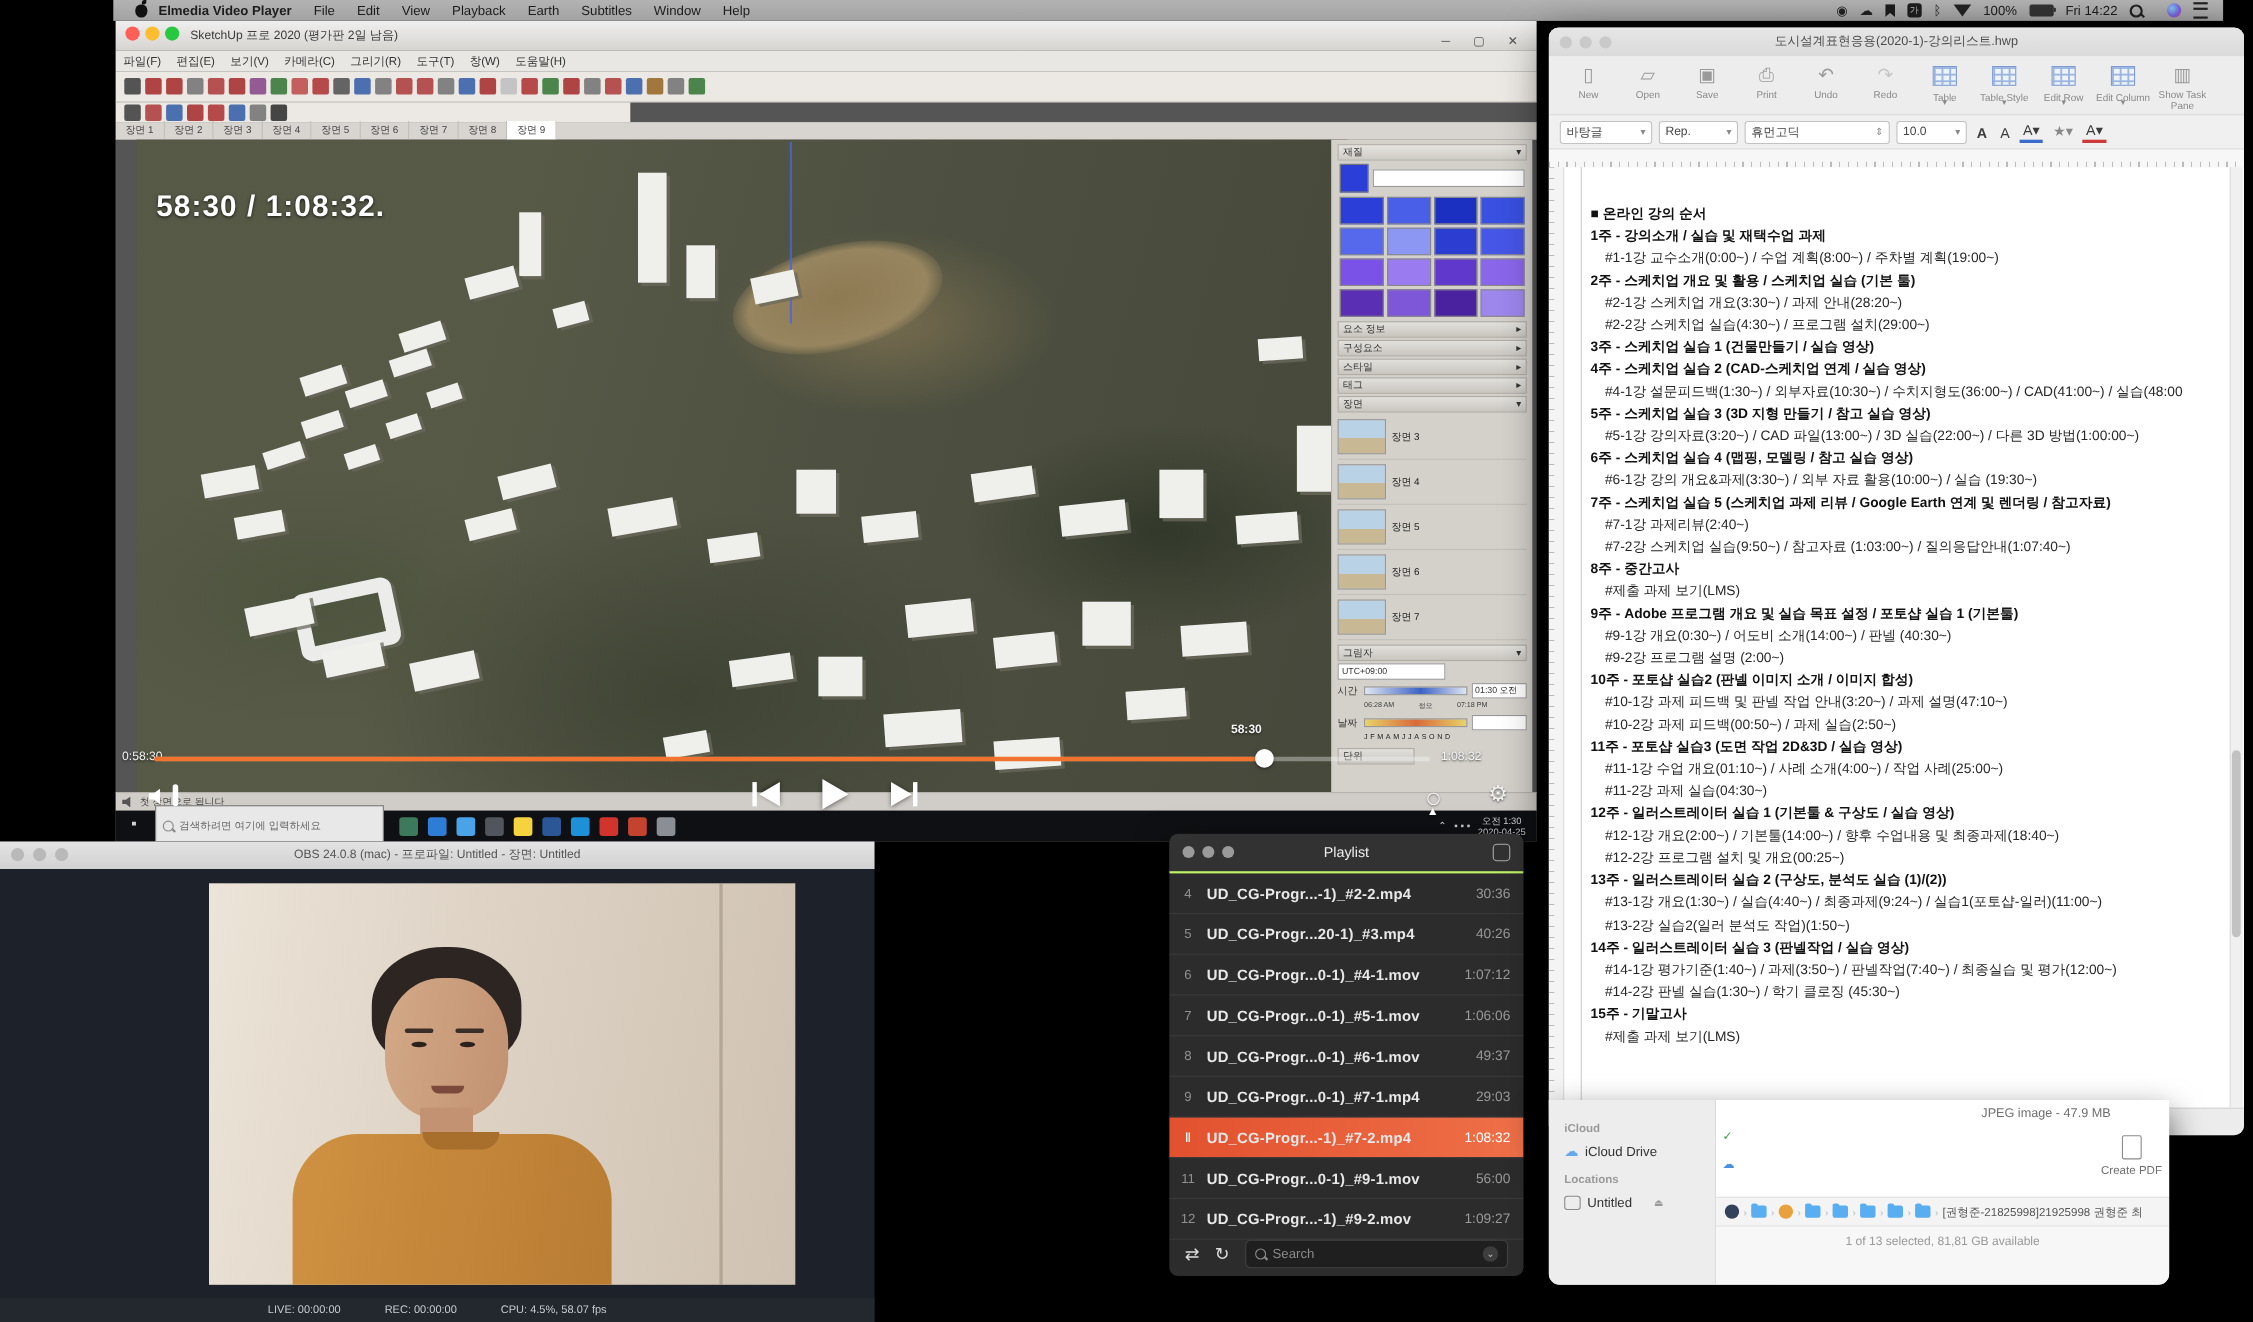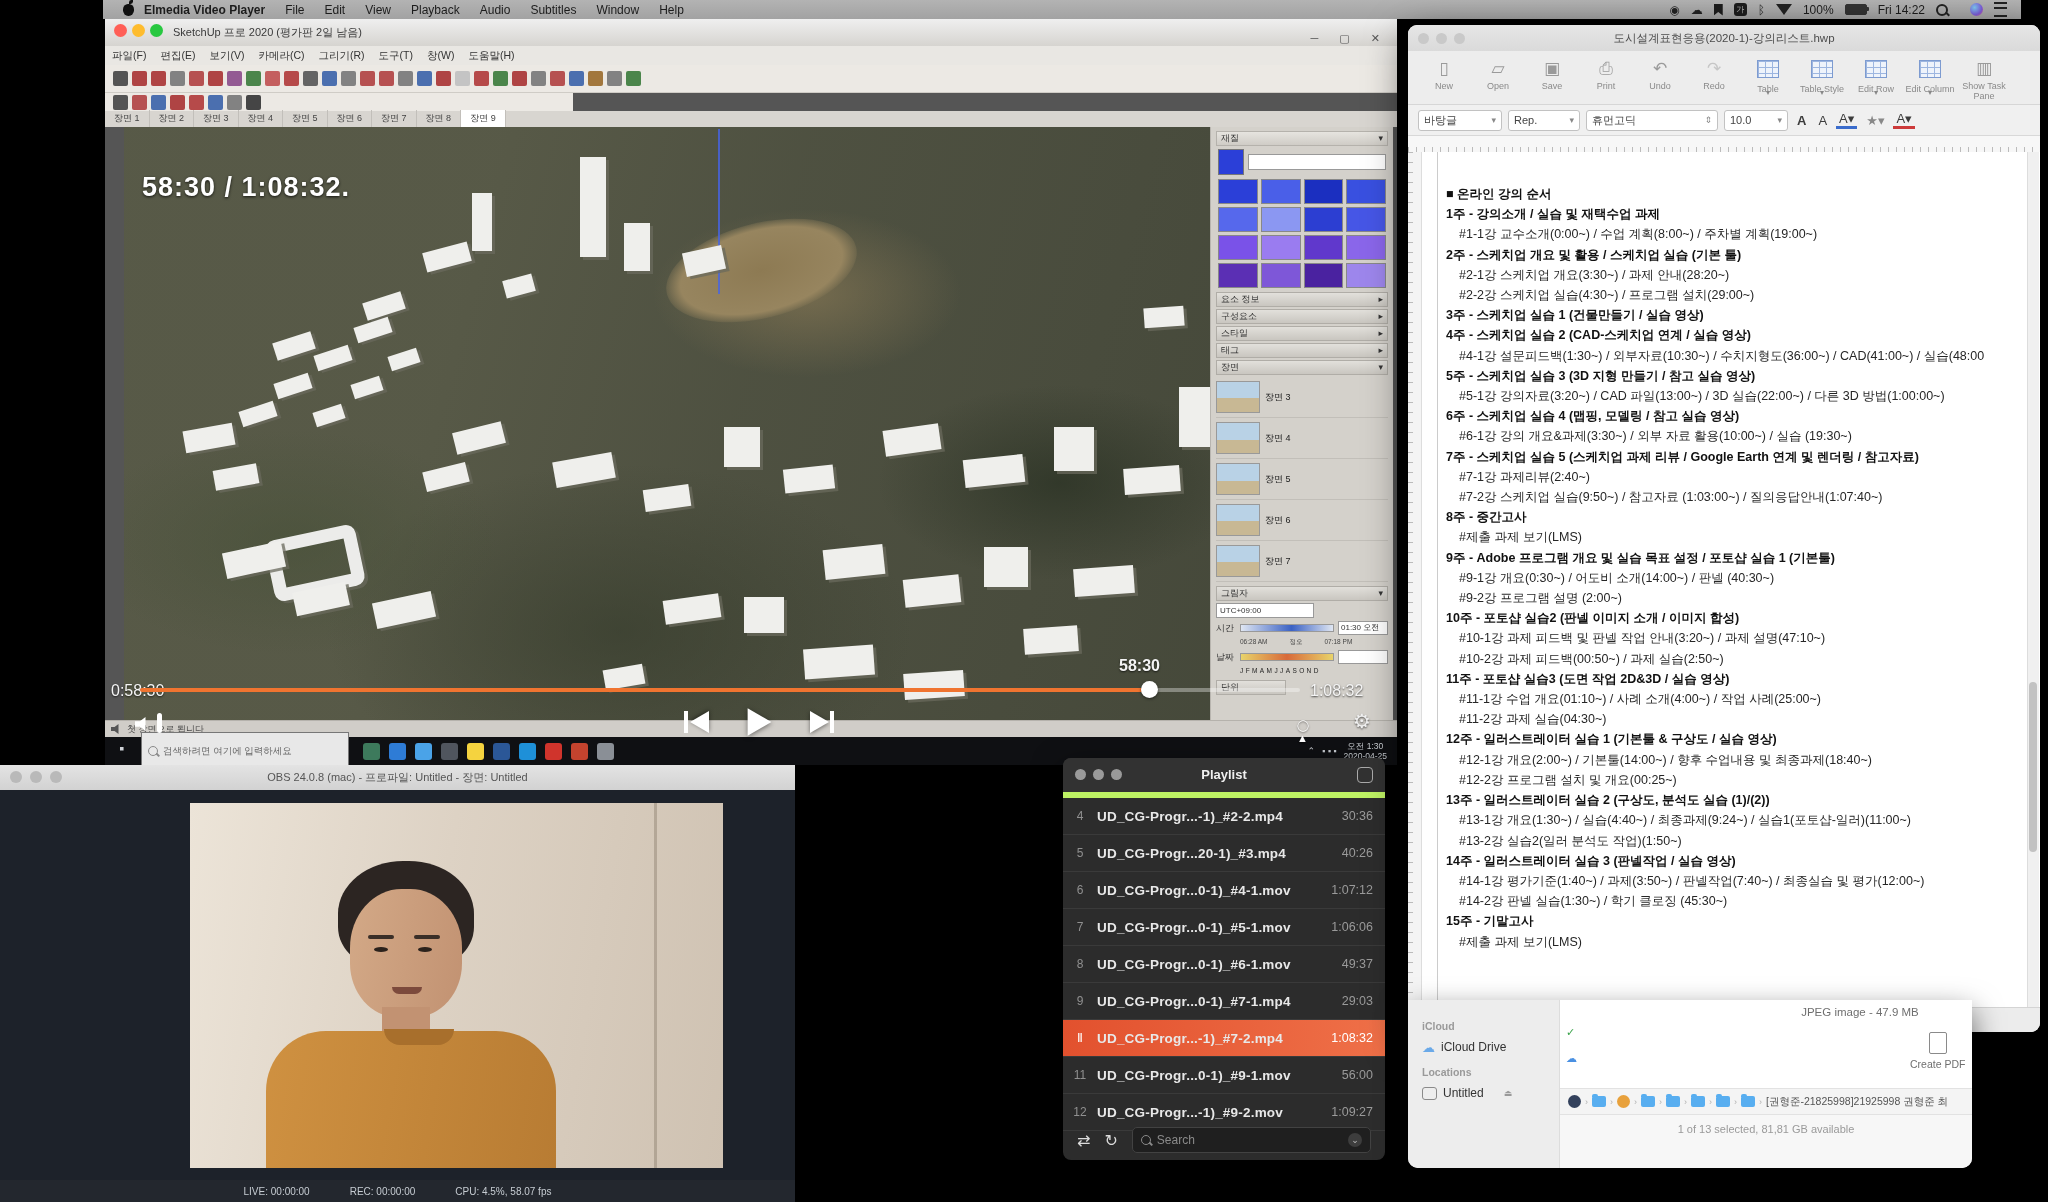--- a/index.html
+++ b/index.html
@@ -91,21 +91,21 @@
   .wsearch{width:208px;height:20px;background:#e8e8e8;border:1px solid #777;display:flex;align-items:center;gap:5px;
            font-size:9.5px;color:#666;padding:18px 6px;box-sizing:border-box;}
   .wicons{display:flex;gap:9px;margin-left:14px;align-items:center;}
   .wic{width:17px;height:17px;border-radius:3px;}
   .wtray{margin-left:auto;display:flex;align-items:center;gap:7px;color:#cfd3d8;font-size:9px;padding-right:10px;}
   .wclock{text-align:center;line-height:1.2;font-size:8.5px;}
   
   .seekbar{position:absolute;left:35px;top:669px;width:1160px;height:4px;background:rgba(255,255,255,.35);border-radius:2px;}
   .seekbar .played{height:4px;background:#f07430;border-radius:2px;}
   .knob{position:absolute;top:-7px;width:17px;height:17px;background:#fff;border-radius:50%;box-shadow:0 1px 3px rgba(0,0,0,.5);}
-  .tlabel{position:absolute;font-size:16px;color:#f4f4f4;text-shadow:0 1px 2px rgba(0,0,0,.7);}
+  .tlabel{position:absolute;font-size:11px;color:#f4f4f4;text-shadow:0 1px 2px rgba(0,0,0,.7);}
   .pbtn{position:absolute;top:692px;color:#fff;}
   .tri{width:0;height:0;border-top:11px solid transparent;border-bottom:11px solid transparent;border-left:19px solid #fff;filter:drop-shadow(0 1px 2px rgba(0,0,0,.5));}
   .bar-r{position:absolute;left:20px;top:0;width:4px;height:22px;background:#fff;}
   .bar-l{position:absolute;left:-6px;top:0;width:4px;height:22px;background:#fff;}
   .spk{width:10px;height:10px;background:#fff;clip-path:polygon(0 30%,35% 30%,75% 0,75% 100%,35% 70%,0 70%);}
   .gear{color:#f0f0f0;font-size:20px;text-shadow:0 1px 2px rgba(0,0,0,.6);}
   .airp{color:#fff;font-size:11px;text-shadow:0 1px 2px rgba(0,0,0,.6);}
   
   .obs{position:absolute;left:0;top:765px;width:795px;height:437px;background:#1d222a;}
   .obstitle{position:absolute;left:0;top:0;width:100%;height:25px;background:linear-gradient(#e3e3e3,#d2d2d2);
@@ -122,21 +122,21 @@
   .neck{position:absolute;left:192px;top:204px;width:48px;height:34px;background:#c29272;}
   .torso{position:absolute;left:76px;top:228px;width:290px;height:140px;background:linear-gradient(100deg,#cf9141,#b87c33);
          border-radius:60px 60px 0 0;}
   .collar{position:absolute;left:118px;top:-2px;width:70px;height:16px;border-radius:0 0 30px 30px;background:#a86f2c;}
   .obsstat{position:absolute;left:0;bottom:0;width:100%;height:22px;background:#23272e;display:flex;justify-content:center;
            gap:40px;font-size:10px;color:#c6ccd2;align-items:center;}
   
   .plist{position:absolute;left:1063px;top:758px;width:322px;height:402px;background:#2c2c2c;border-radius:8px;
          box-shadow:0 10px 30px rgba(0,0,0,.6);overflow:hidden;}
   .plhead{height:34px;background:#323232;position:relative;text-align:center;line-height:34px;color:#efefef;
-          font-weight:700;font-size:13px;border-bottom:6px solid #bef264;}
+          font-weight:400;font-size:13px;border-bottom:2px solid #bef264;}
   .pldot{position:absolute;width:11px;height:11px;border-radius:50%;background:#9a9a9a;top:11px;}
   .plwinic{position:absolute;right:12px;top:9px;width:14px;height:14px;border:1.5px solid #aaa;border-radius:4px;}
   .plrow{height:36px;display:flex;align-items:center;border-bottom:1px solid #3a3a3a;font-size:13.5px;color:#e8e8e8;}
   .plrow .num{width:34px;text-align:center;color:#909090;font-size:12px;}
   .plrow .nm{flex:1;font-weight:600;letter-spacing:.2px;}
   .plrow .dur{width:66px;text-align:right;color:#9a9a9a;padding-right:12px;font-size:12.5px;}
   .plrow.active{background:linear-gradient(90deg,#e2512e,#ef7048);}
   .plrow.active .num,.plrow.active .dur{color:#fff;}
   .plfoot{position:absolute;left:0;bottom:0;width:100%;height:40px;display:flex;align-items:center;gap:14px;padding:0 14px;box-sizing:border-box;}
   .plic{color:#dcdcdc;font-size:16px;}
@@ -212,21 +212,21 @@
 </head>
 <body>
 
 <div id="stage">
 
   <div class="menubar">
     <div class="apple"></div>
     <span class="appname">Elmedia Video Player</span>
     <span>
       
-    <span class="mitem">File</span><span class="mitem">Edit</span><span class="mitem">View</span><span class="mitem">Playback</span><span class="mitem">Audio</span><span class="mitem">Subtitles</span><span class="mitem">Window</span><span class="mitem">Help</span></span>
+    <span class="mitem">File</span><span class="mitem">Edit</span><span class="mitem">View</span><span class="mitem">Playback</span><span class="mitem">Earth</span><span class="mitem">Subtitles</span><span class="mitem">Window</span><span class="mitem">Help</span></span>
     <span class="mstat">
       <span class="sicon">◉</span>
       <span class="sicon">☁</span>
       <span class="bkm"></span>
       <span class="inputsq">가</span>
       <span class="sicon">ᛒ</span>
       <span class="wifiic"></span>
       <span>100%</span>
       <span class="battery"></span>
       <span>Fri 14:22</span>

